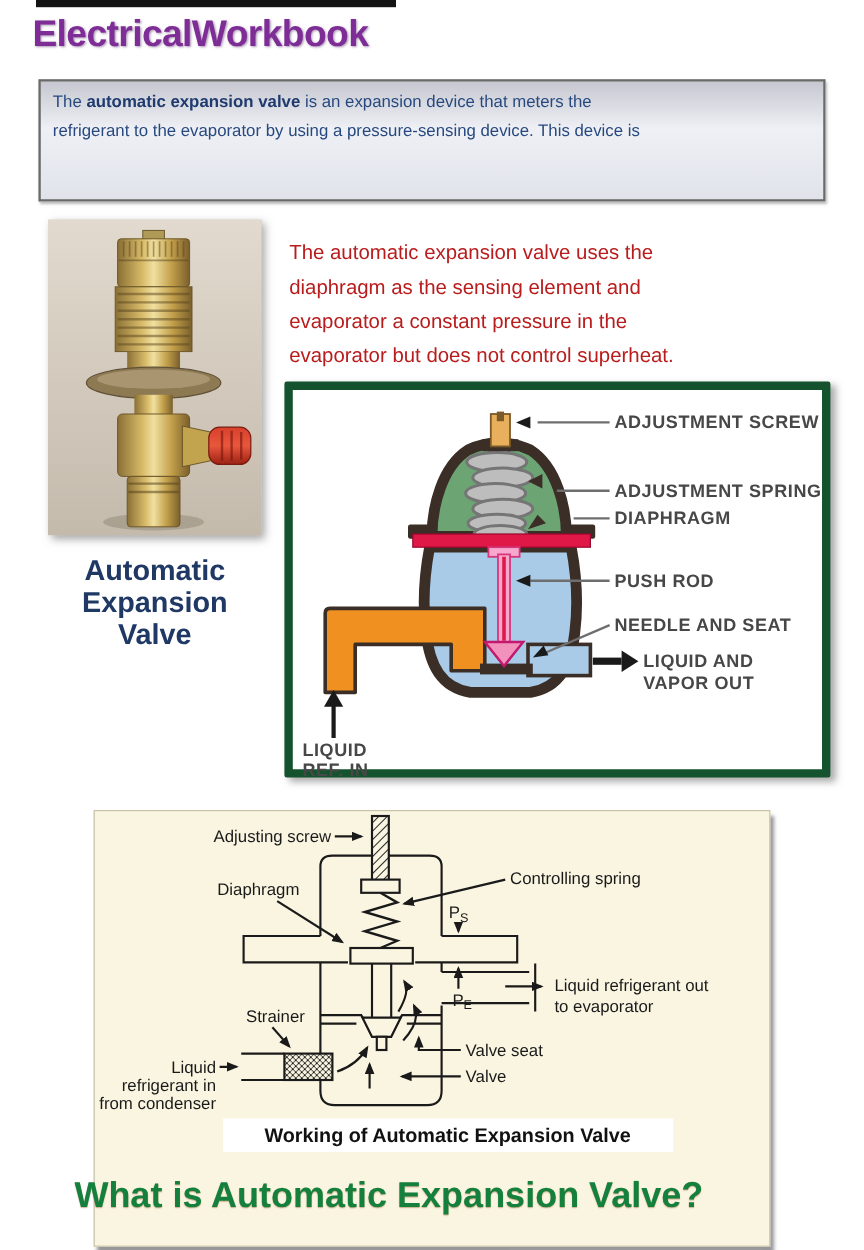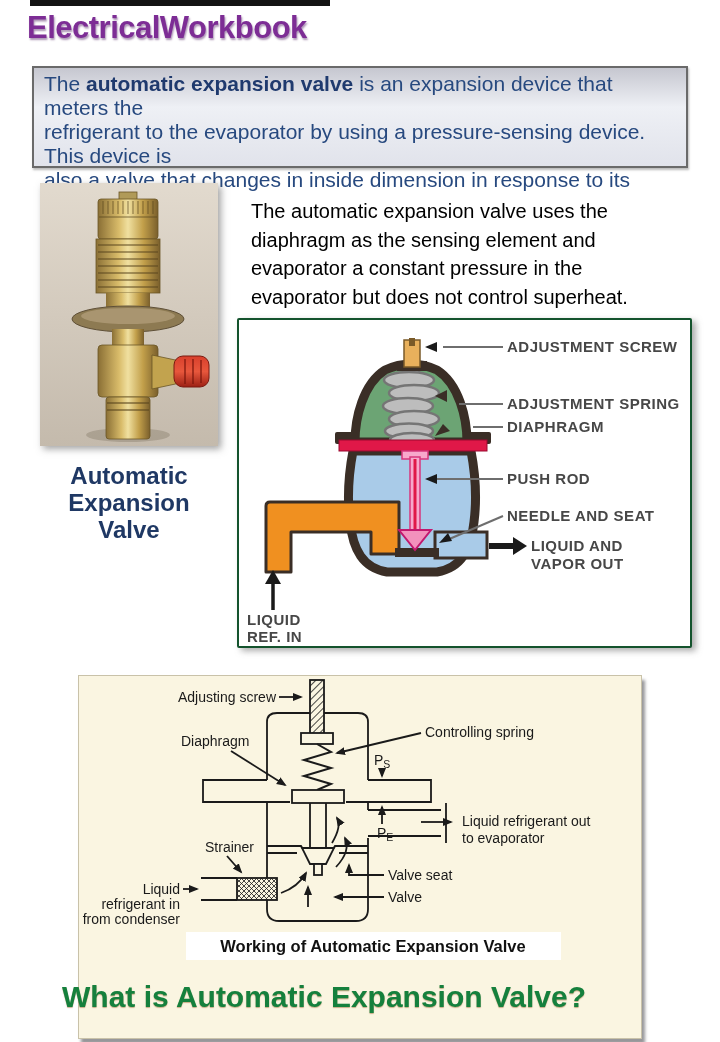--- a/index.html
+++ b/index.html
@@ -15,39 +15,39 @@
   #logo{
     left:27px;top:10px;font-size:31px;font-weight:bold;letter-spacing:-0.5px;
     color:#7D2D95;text-shadow:1px 1.5px 2px rgba(70,20,90,0.45);
   }
   #intro-box{
     left:32px;top:66px;width:656px;height:102px;
     border:2px solid #6a6a6a;
     background:linear-gradient(180deg,#c6c7d0 0%,#eef0f5 40%,#e1e3eb 100%);
     box-shadow:1px 2px 2px rgba(120,120,120,.5);
     padding:4px 10px 0 10px;
-    font-size:21px;line-height:24px;color:#27497F;
+    font-size:14px;line-height:24px;color:#27497F;
   }
   #intro-box .bold{font-weight:bold;color:#1F3A6E;}
   #photo-frame{
     left:40px;top:183px;width:178px;height:263px;
     box-shadow:3px 3px 7px rgba(90,90,90,.55);
     background:#d8d0c4;
   }
   #photo-caption{
     left:14px;top:462px;width:230px;text-align:center;
     font-size:24px;font-weight:bold;color:#1F3864;line-height:27px;
   }
   #description{
-    left:251px;top:197px;width:470px;
-    font-size:20px;line-height:28.5px;color:#000000;
+    left:241px;top:197px;width:470px;
+    font-size:17px;line-height:28.5px;color:#b91c1c;
   }
   #cutaway-panel{
     left:237px;top:318px;width:455px;height:330px;
-    background:#ffffff;border:2px solid #14532d;border-radius:2px;
+    background:#ffffff;border:7px solid #14532d;border-radius:2px;
     box-shadow:4px 3px 6px rgba(105,105,105,.55);
   }
   #working-panel{
     left:78px;top:675px;width:564px;height:364px;
     background:#FAF5E1;border:1px solid #c9c2a9;
     box-shadow:3px 5px 3px rgba(95,95,100,.65);
   }
   #footer-title{
     left:62px;top:980px;width:620px;
     font-size:30px;font-weight:bold;color:#15803d;
@@ -63,21 +63,20 @@
 
 <div id="slide">
 
   <div id="topbar" class="abs"></div>
 
   <div id="logo" class="abs">ElectricalWorkbook</div>
 
   <div id="intro-box" class="abs">
     <div><span>The </span><span class="bold">automatic expansion valve</span><span> is an expansion device that meters the</span></div>
     <div>refrigerant to the evaporator by using a pressure-sensing device. This device is</div>
-    <div>also a valve that changes in inside dimension in response to its sensing element.</div>
   </div>
 
   <div id="photo-frame" class="abs">
     <svg width="178" height="263" viewBox="0 0 178 263">
       <defs>
         <linearGradient id="bgG" x1="0" y1="0" x2="0" y2="1">
           <stop offset="0" stop-color="#E2DACE"></stop>
             <stop offset="1" stop-color="#C4BAAC"></stop>
         </linearGradient>
         <linearGradient id="brassG" x1="0" y1="0" x2="1" y2="0">

